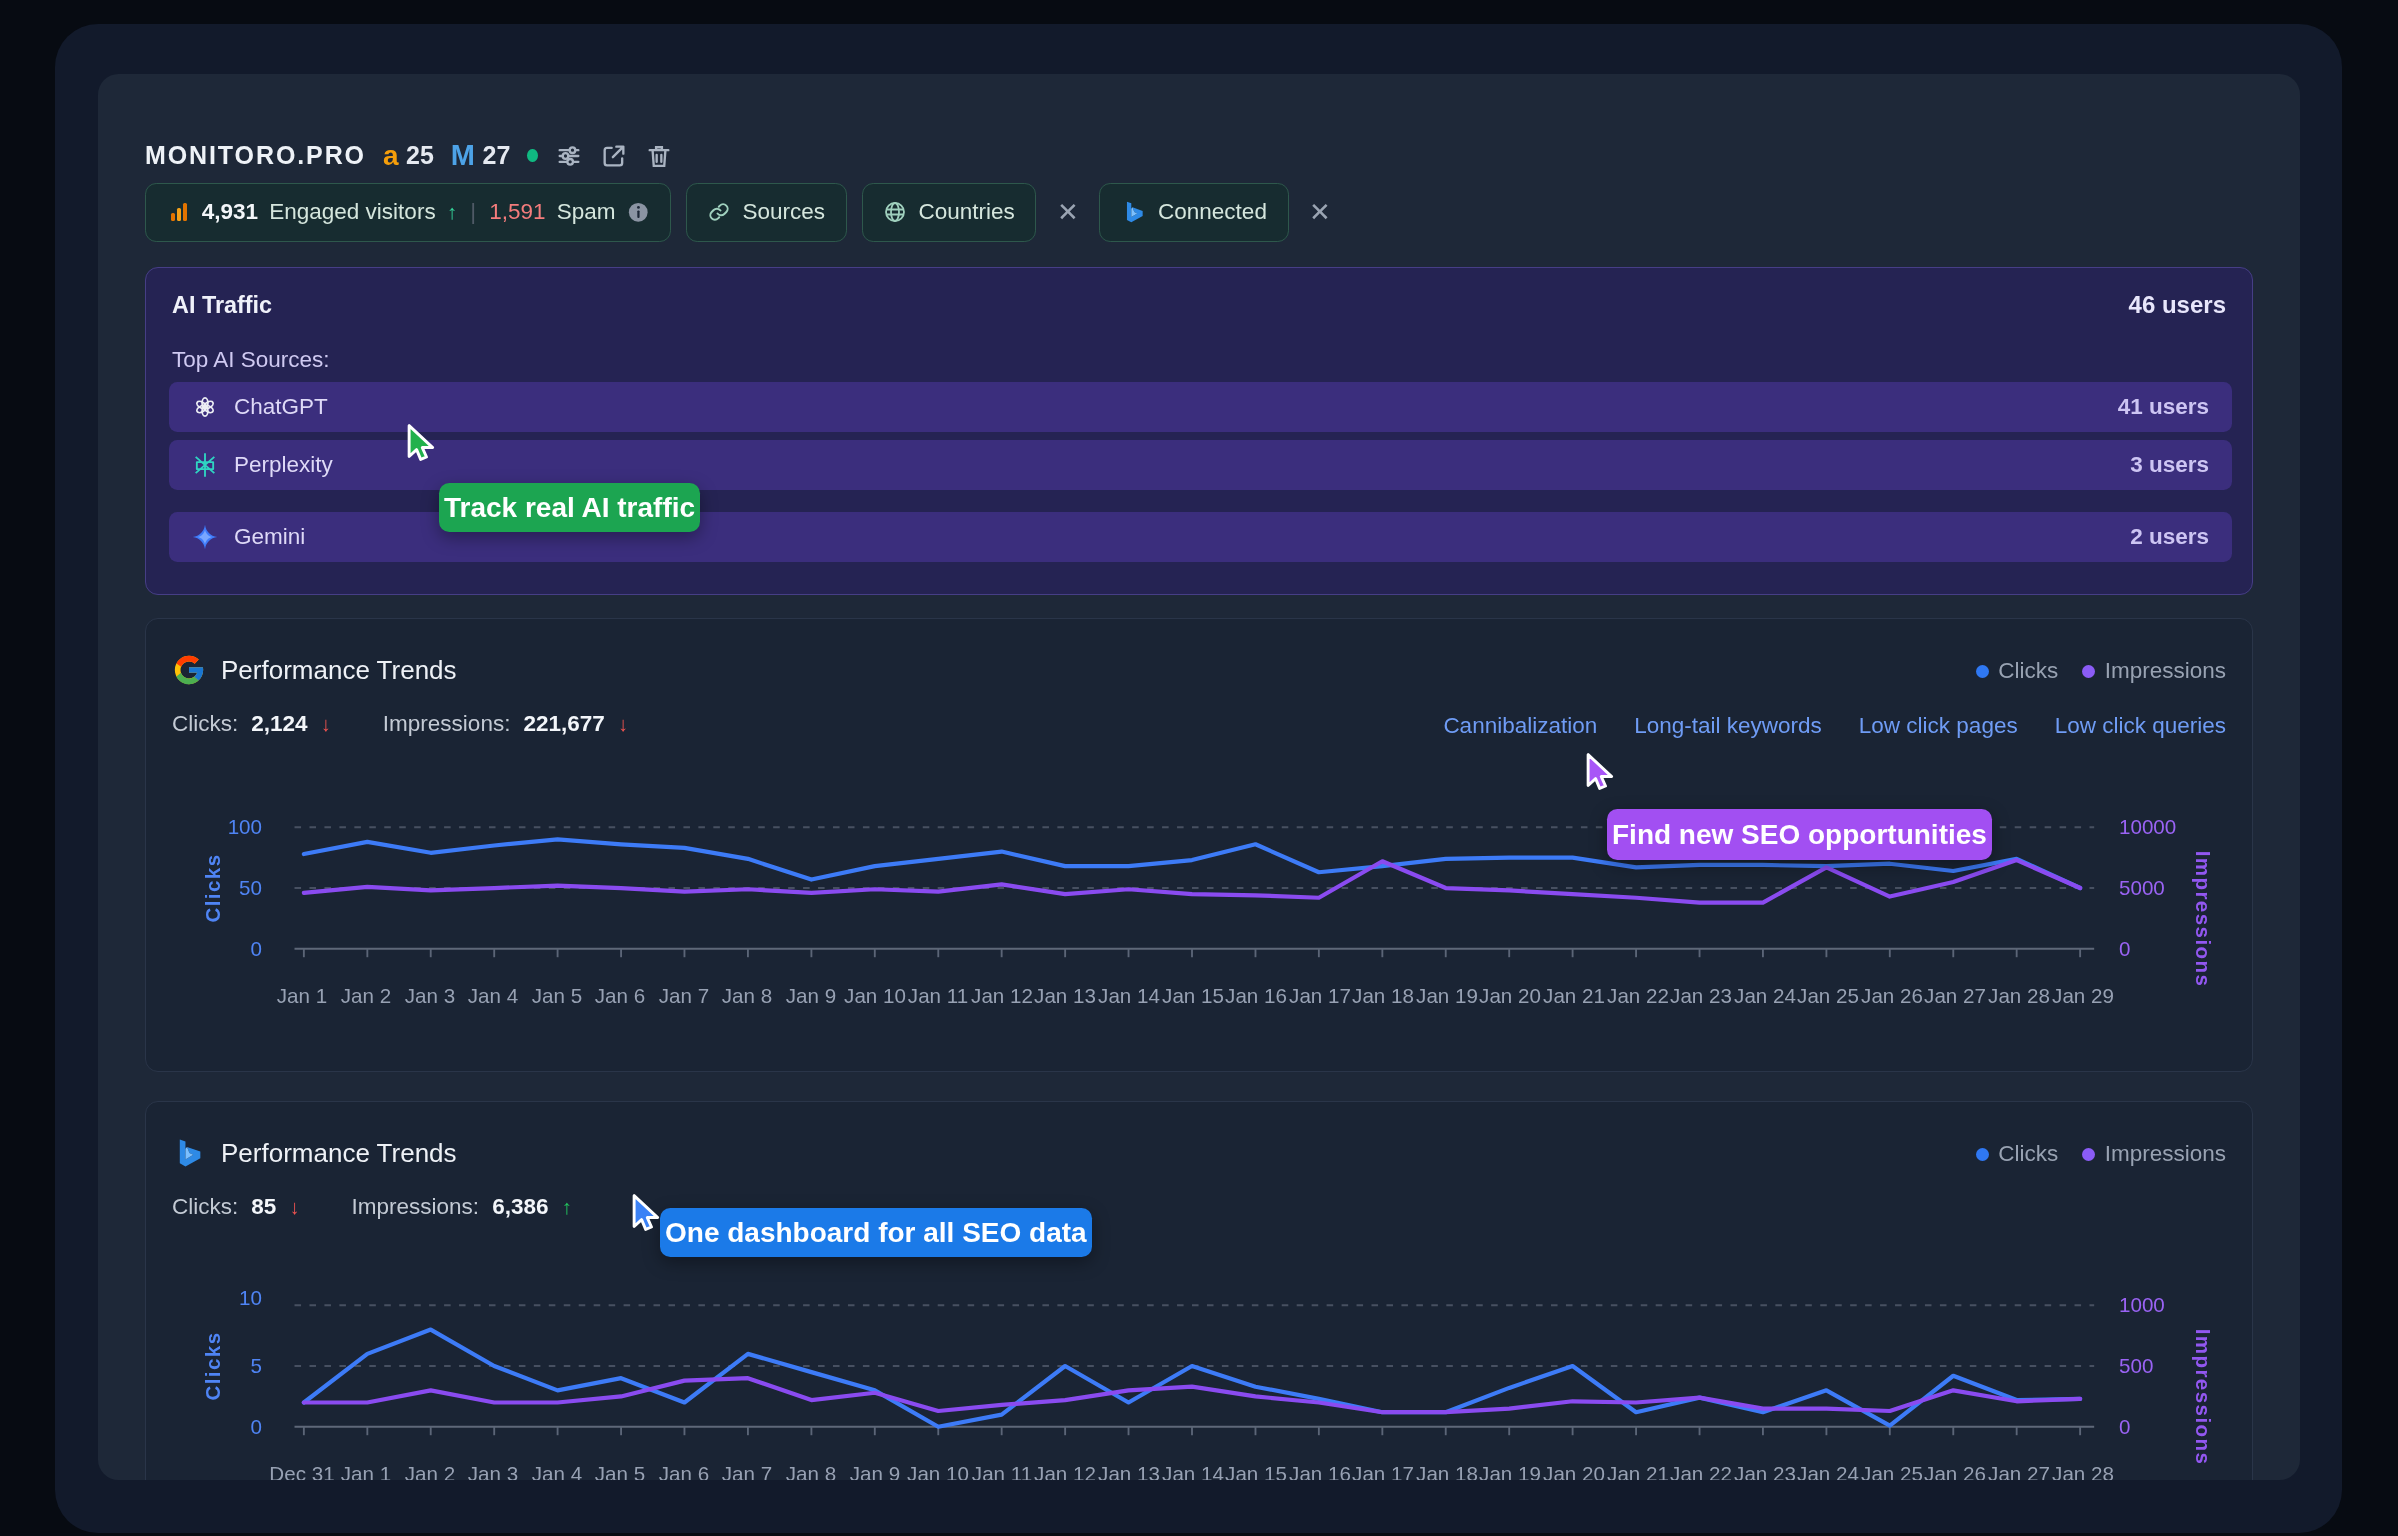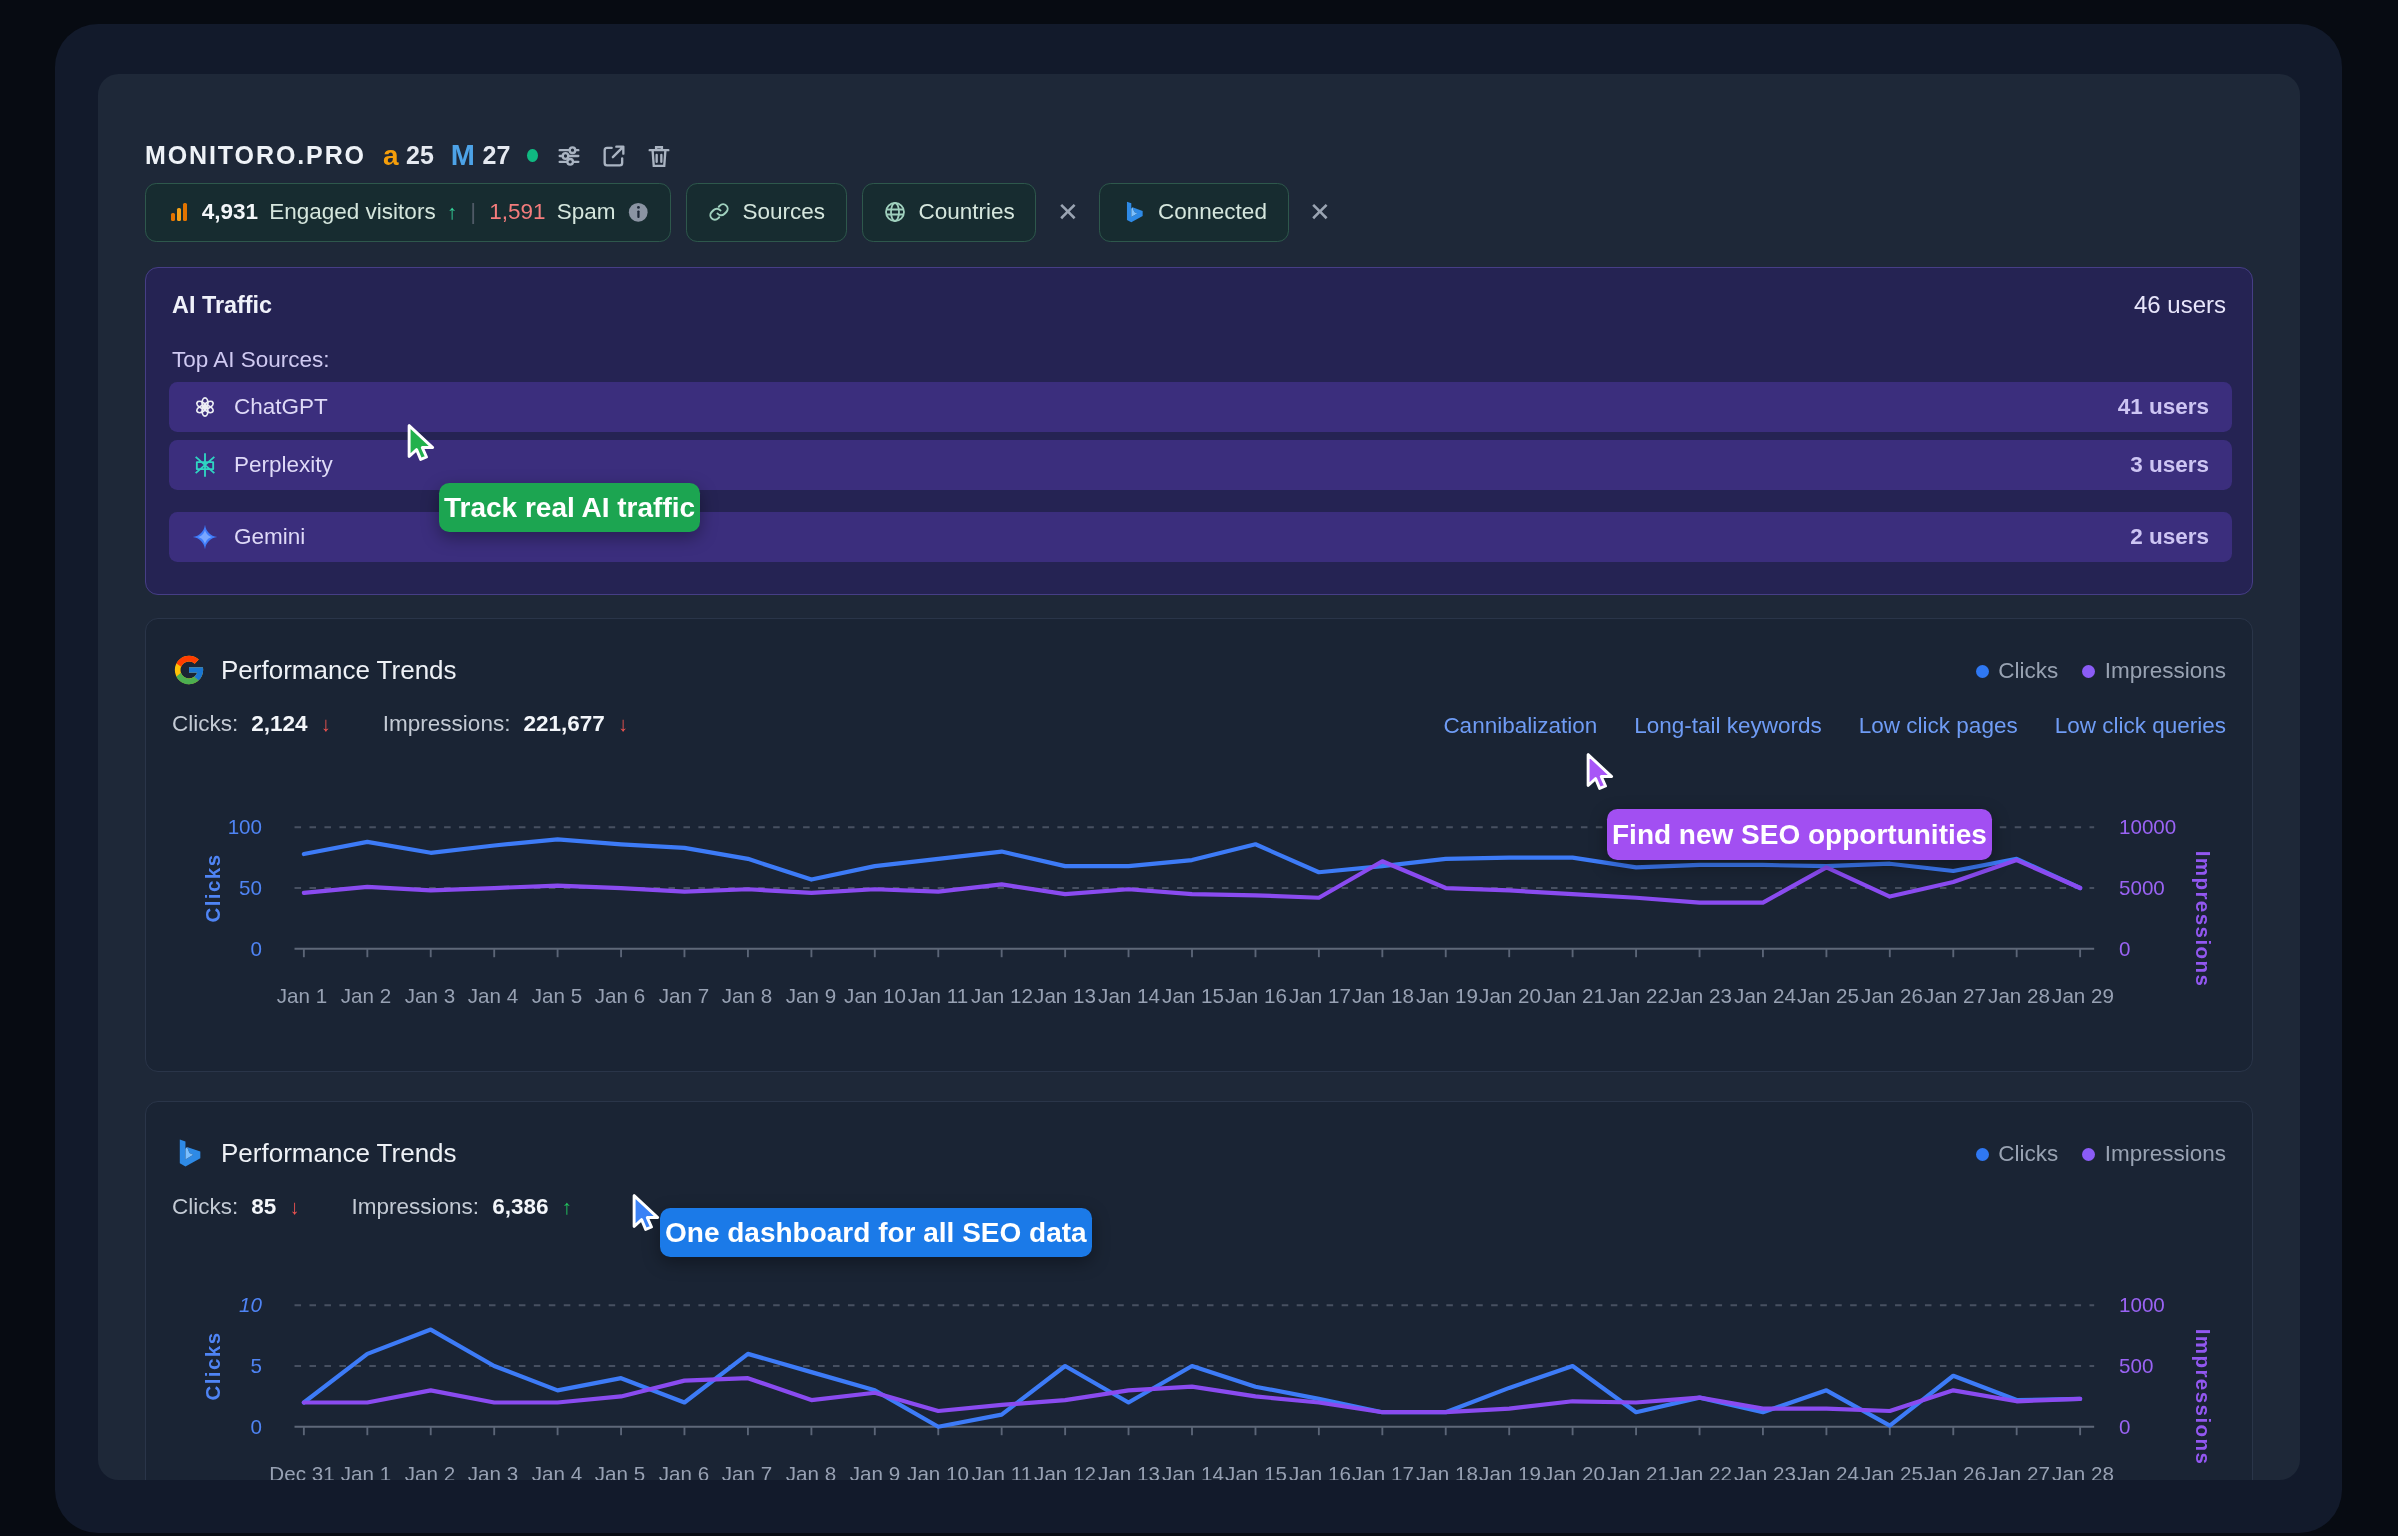--- a/index.html
+++ b/index.html
@@ -25,21 +25,21 @@
           background:rgba(18,48,42,.55); border:1.4px solid #2e584c; color:#d5e6dd; font-size:22.5px; cursor:pointer; }
   .chip b { color:#f3f6f9; font-weight:bold; }
   .chip .red { color:#f47c7c; }
   .chip .grn { color:#34d399; font-size:20.6px; }
   .chip .div { color:#4f5a66; margin:0 1.9px; }
   .xbtn { color:#9aa4b2; font-size:26px; padding:0 5.6px; cursor:pointer; }
 
   
   .ai-panel { position:absolute; left:47px; top:193px; width:2108px; height:328px; background:#252353; border:1.4px solid #463e86; border-radius:13px; }
   .ai-title { position:absolute; left:26px; top:24px; font-size:23.4px; font-weight:bold; color:#f0f1fa; }
-  .ai-total { position:absolute; right:26px; top:22.5px; font-size:24px; font-weight:normal; color:#e8e6fb; }
+  .ai-total { position:absolute; right:26px; top:22.5px; font-size:24px; font-weight:bold; color:#e8e6fb; }
   .ai-sub   { position:absolute; left:26px; top:79px; font-size:22.5px; color:#cfc9f1; }
   .ai-row { position:absolute; left:22.5px; width:2063px; height:50px; background:#3b2e7d; border-radius:8.4px;
             display:flex; align-items:center; padding:0 22.5px; }
   .ai-row .nm { font-size:22.5px; color:#ded9f7; margin-left:15px; }
   .ai-row .us { margin-left:auto; font-size:22.5px; font-weight:bold; color:#cdc5f3; }
   .ai-ic { width:28px; height:28px; display:flex; }
   .ai-ic svg { width:100%; height:100%; }
 
   
   .panel { position:absolute; left:47px; width:2108px; background:#1a2434; border:1.4px solid #2a3549; border-radius:13px; }
@@ -384,21 +384,21 @@
               <line x1="1658.6" y1="172" x2="1658.6" y2="181" stroke="#5b6577" stroke-width="2"></line>
               <line x1="1726.4" y1="172" x2="1726.4" y2="181" stroke="#5b6577" stroke-width="2"></line>
               <line x1="1794.3" y1="172" x2="1794.3" y2="181" stroke="#5b6577" stroke-width="2"></line>
               <line x1="1862.1" y1="172" x2="1862.1" y2="181" stroke="#5b6577" stroke-width="2"></line>
               <line x1="1930.0" y1="172" x2="1930.0" y2="181" stroke="#5b6577" stroke-width="2"></line>
               <polyline points="30.0,146.0 97.9,94.0 165.7,68.0 233.6,107.0 301.4,133.0 369.3,120.0 437.1,146.0 505.0,94.0 572.9,113.5 640.7,133.0 708.6,172.0 776.4,159.0 844.3,107.0 912.1,146.0 980.0,107.0 1047.9,129.1 1115.7,142.1 1183.6,156.4 1251.4,156.4 1319.3,130.4 1387.1,107.0 1455.0,156.4 1522.9,140.8 1590.7,156.4 1658.6,133.0 1726.4,170.7 1794.3,117.4 1862.1,143.4 1930.0,142.1" fill="none" stroke="#3d7bf7" stroke-width="4.5" stroke-linejoin="round" stroke-linecap="round"></polyline>
               <polyline points="30.0,146.0 97.9,146.0 165.7,133.0 233.6,146.0 301.4,146.0 369.3,139.5 437.1,122.6 505.0,120.0 572.9,143.4 640.7,135.6 708.6,155.1 776.4,148.6 844.3,143.4 912.1,133.0 980.0,129.1 1047.9,139.5 1115.7,146.0 1183.6,156.4 1251.4,156.4 1319.3,152.5 1387.1,144.7 1455.0,146.0 1522.9,140.8 1590.7,152.5 1658.6,152.5 1726.4,155.1 1794.3,133.0 1862.1,144.7 1930.0,142.1" fill="none" stroke="#8a4bf0" stroke-width="4.5" stroke-linejoin="round" stroke-linecap="round"></polyline>
             </svg></div>
     <span class="tick ltick" style="top: 161px;">0</span>
           <span class="tick ltick" style="top: 100px;">5</span>
-          <span class="tick ltick" style="top: 39px; font-style: italic;">10</span>
+          <span class="tick ltick" style="top: 32px;">10</span>
           <span class="tick rtick" style="top: 161px;">0</span>
           <span class="tick rtick" style="top: 100px;">500</span>
           <span class="tick rtick" style="top: 39px;">1000</span>
           <span class="xlab" style="left: 156px;">Dec 31</span>
           <span class="xlab" style="left: 220px;">Jan 1</span>
           <span class="xlab" style="left: 284px;">Jan 2</span>
           <span class="xlab" style="left: 347px;">Jan 3</span>
           <span class="xlab" style="left: 411px;">Jan 4</span>
           <span class="xlab" style="left: 474px;">Jan 5</span>
           <span class="xlab" style="left: 538px;">Jan 6</span>

